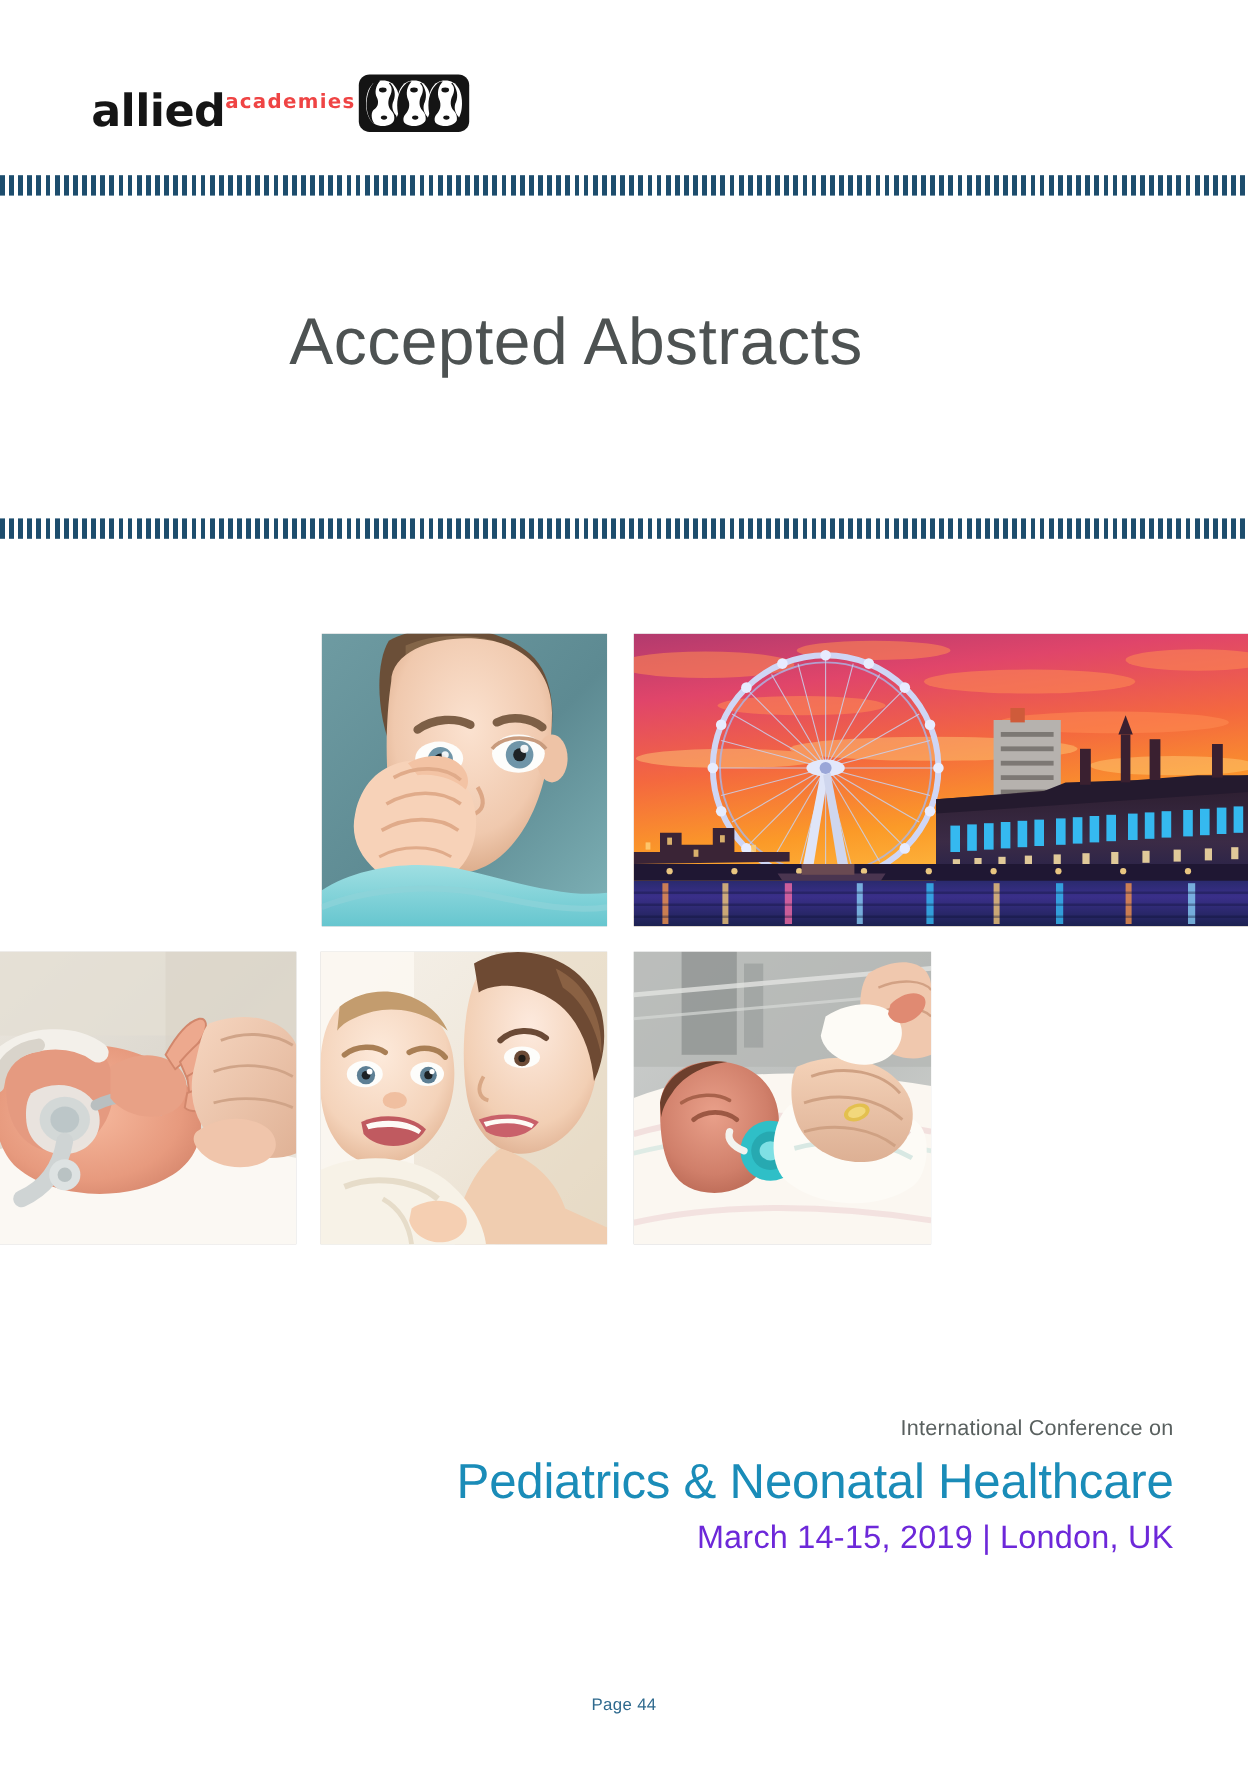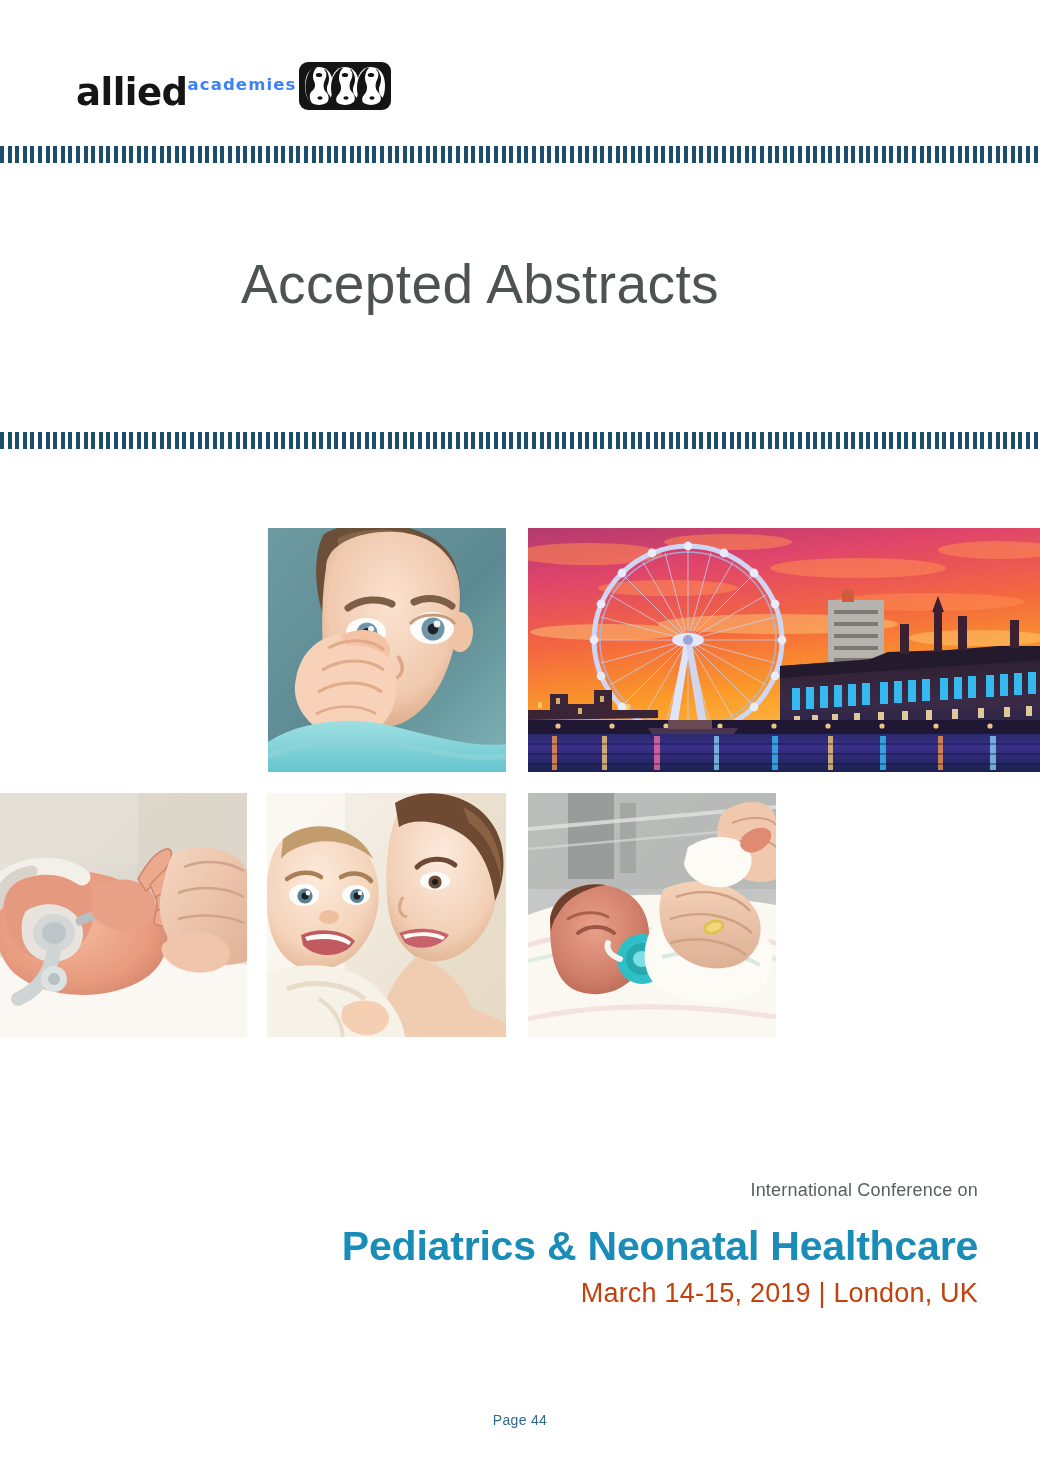--- a/index.html
+++ b/index.html
@@ -40,21 +40,21 @@
     font-size: 37px;
     font-weight: 700;
     color: #151515;
     letter-spacing: -0.5px;
     line-height: 0.98;
   }
   .logo-academies {
     font-family: "DejaVu Sans", sans-serif;
     font-size: 16.5px;
     font-weight: 700;
-    color: #3b82f6;
+    color: #ef4444;
     letter-spacing: 1.1px;
     margin-top: 2px;
     line-height: 1;
   }
   .logo-globe {
     position: relative;
     width: 92px;
     height: 48px;
     background: #141414;
     border-radius: 9px;
@@ -119,31 +119,31 @@
     font-family: "Liberation Sans", sans-serif;
     font-size: 18px;
     font-weight: 400;
     color: #59605f;
     letter-spacing: 0.2px;
     line-height: 1.15;
   }
   .conf-title {
     font-family: "Liberation Sans", sans-serif;
     font-size: 41px;
-    font-weight: 700;
+    font-weight: 400;
     color: #1a8cb8;
     letter-spacing: -0.2px;
     line-height: 1.25;
-    margin-top: 20px;
+    margin-top: 8px;
   }
   .conf-when {
     font-family: "Liberation Sans", sans-serif;
     font-size: 27px;
     font-weight: 400;
-    color: #c2410c;
+    color: #6d28d9;
     letter-spacing: 0.2px;
     margin-top: 6px;
     line-height: 1.15;
   }
 
   
   .footer {
     position: absolute;
     left: 0;
     top: 1412px;

